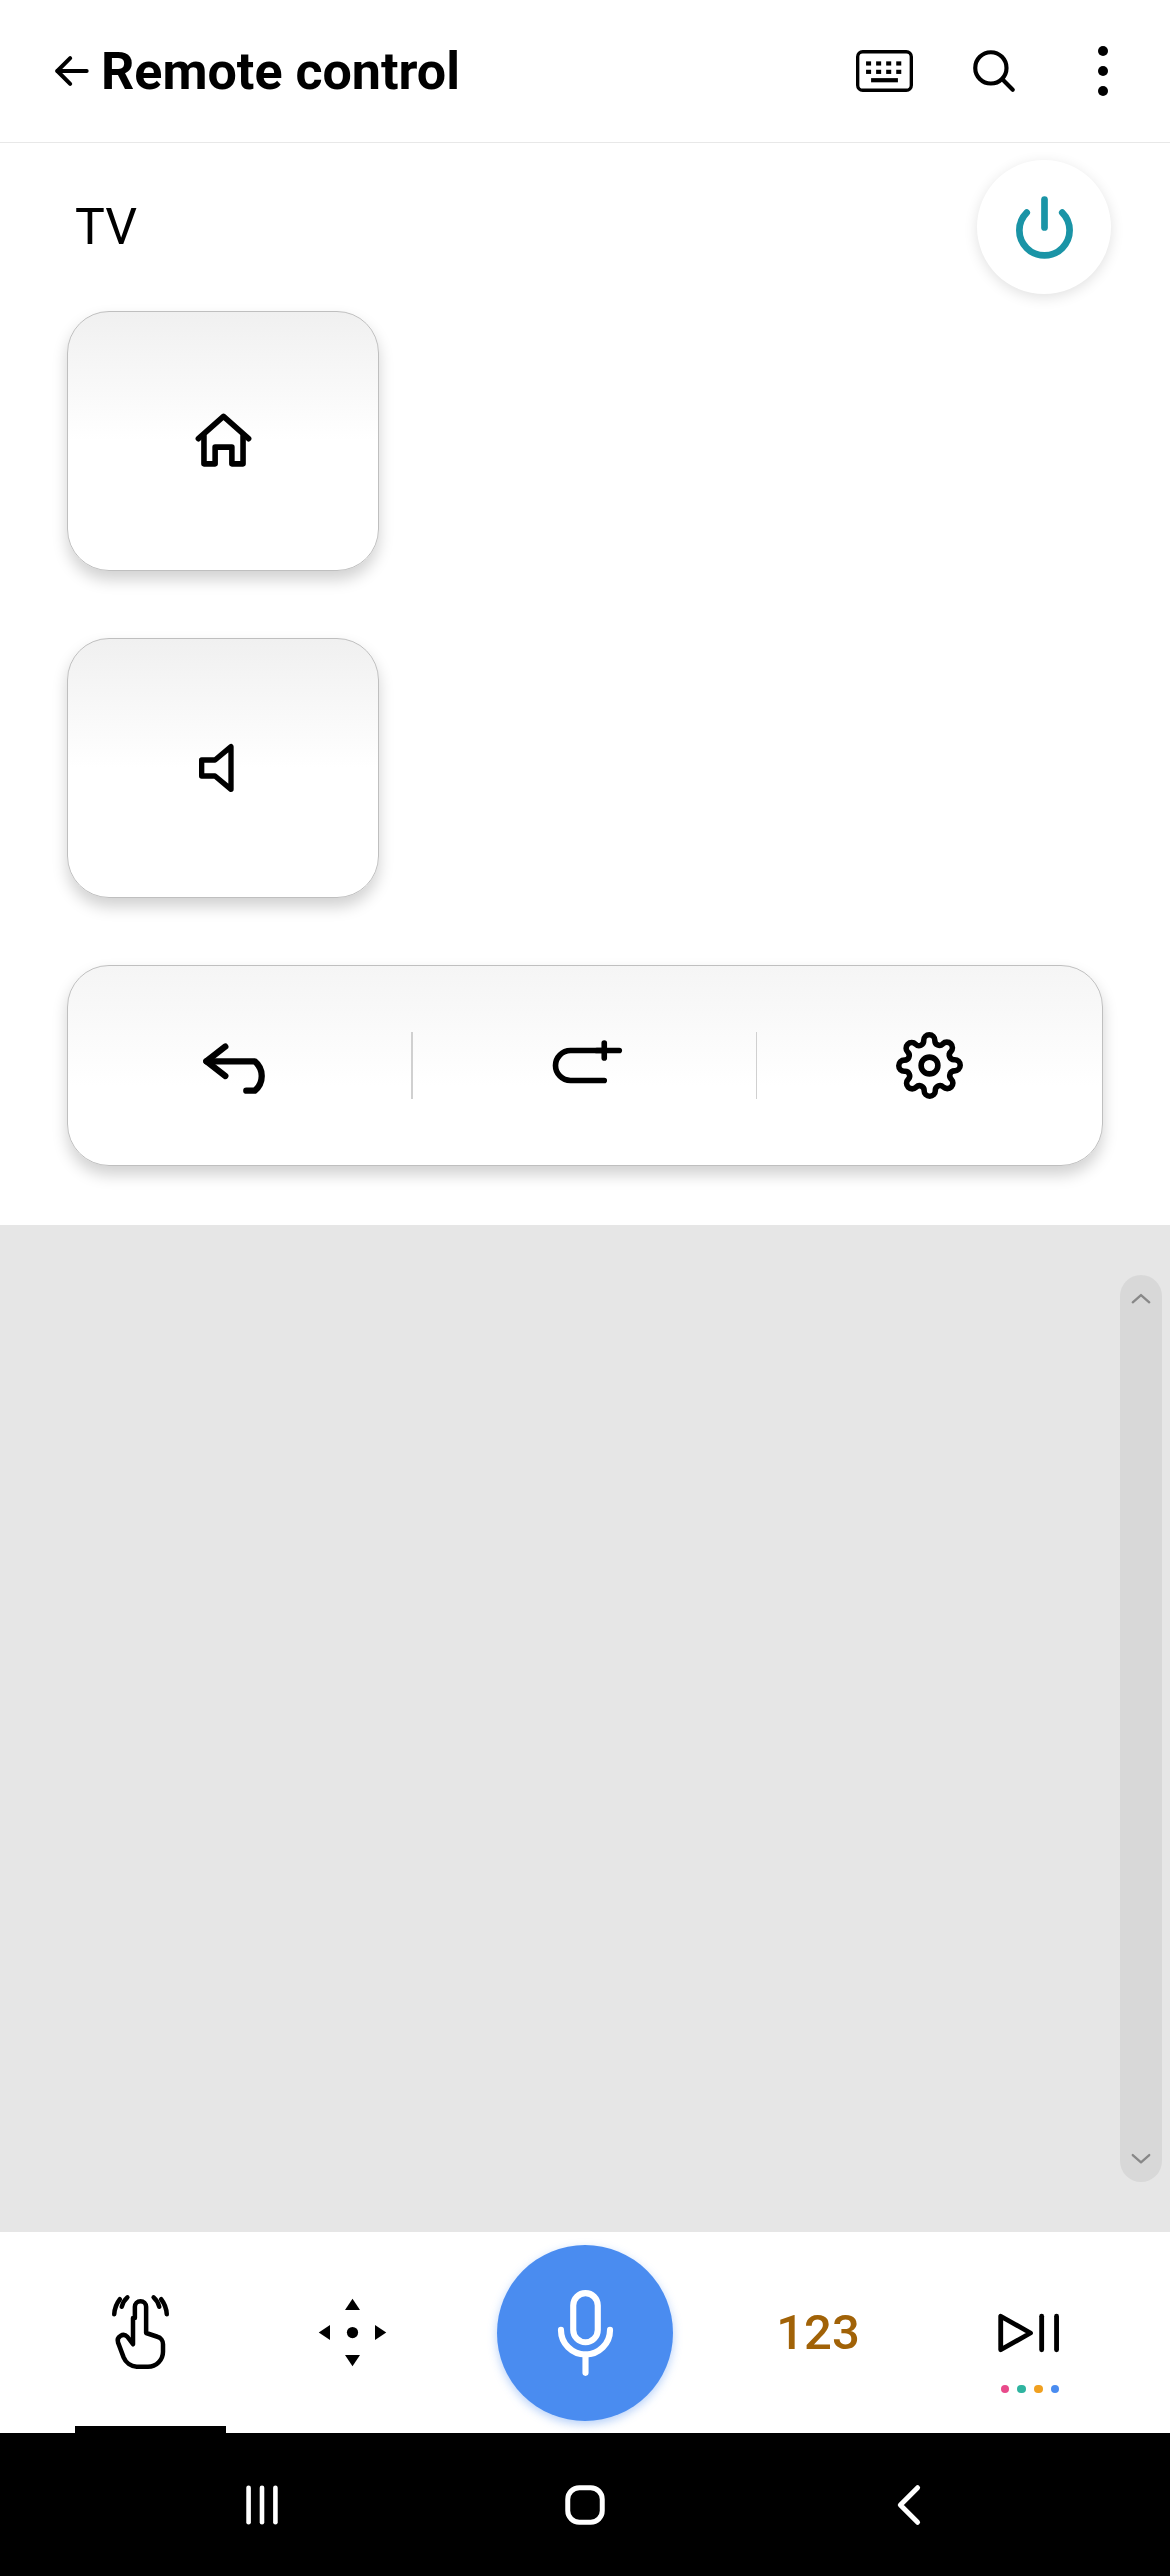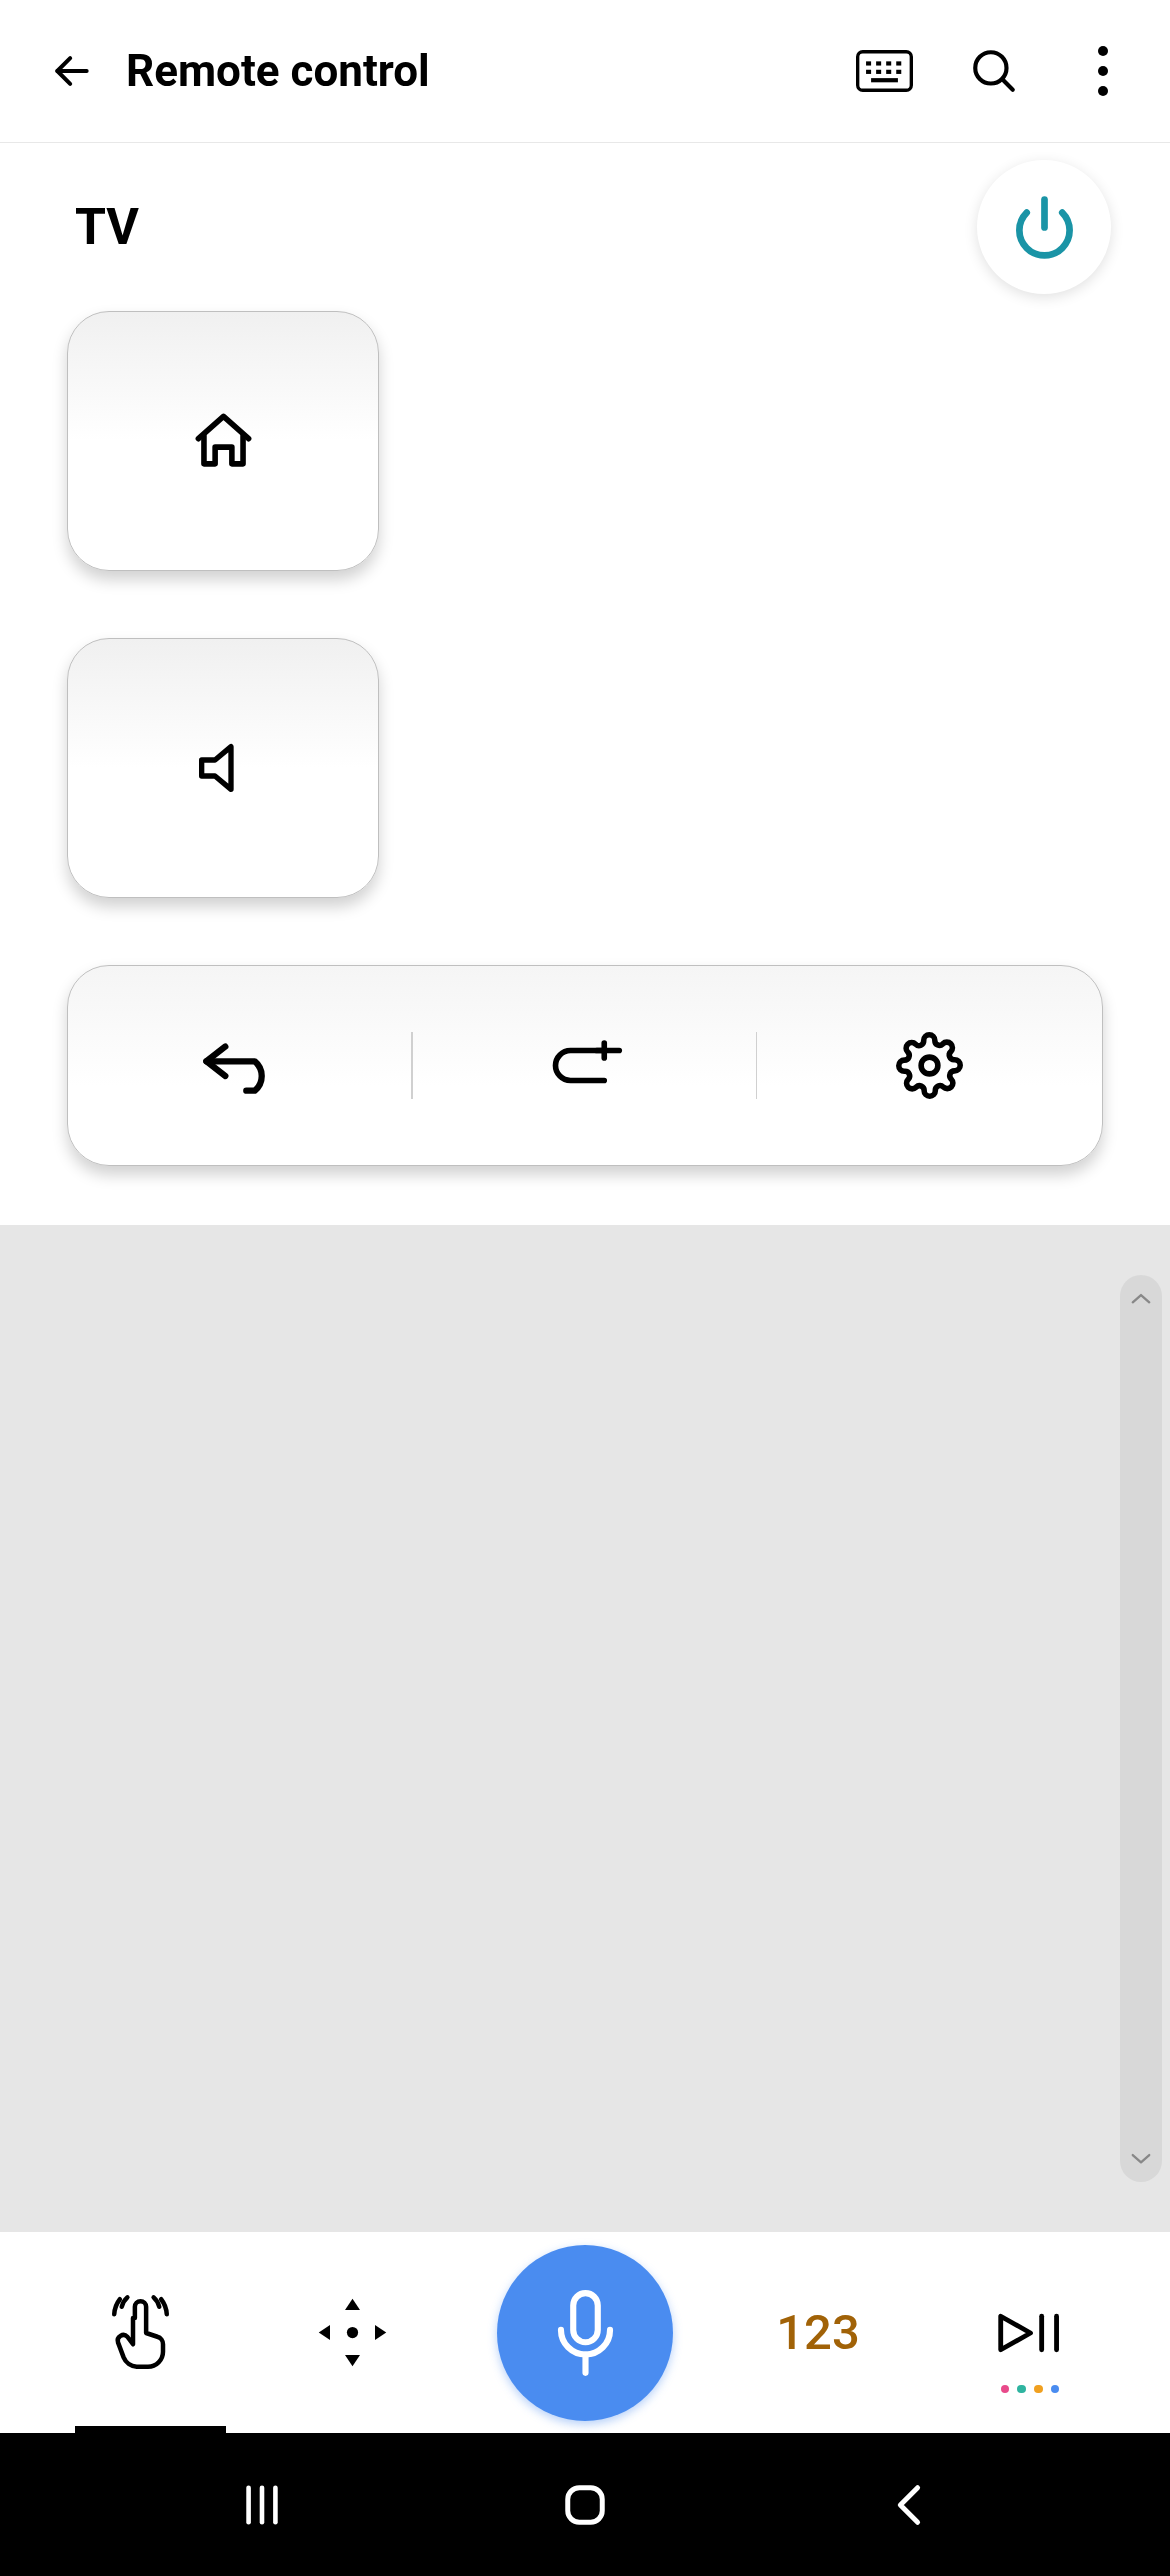--- a/index.html
+++ b/index.html
@@ -22,24 +22,23 @@
       border-bottom: 0.8px solid #e8e8e8;
     }
     .header-back {
       width: 59px;
       height: 59px;
       display: flex;
       align-items: center;
       justify-content: center;
     }
     .header-title {
-      font-size: 44px;
+      font-size: 52px;
       font-weight: 700;
       color: #000;
-      margin-left: 25px;
       flex: 1;
     }
     .header-actions {
       display: flex;
       align-items: center;
       gap: 42px;
     }
     .header-icon-btn {
       width: 67px;
       height: 67px;
@@ -51,21 +50,21 @@
     
     .device-row {
       height: 168px;
       display: flex;
       align-items: center;
       justify-content: space-between;
       padding: 0 59px 0 75px;
     }
     .device-name {
       font-size: 50px;
-      font-weight: 700;
+      font-weight: 400;
       color: #000;
     }
     .power-btn {
       width: 134px;
       height: 134px;
       border-radius: 50%;
       background: #ffffff;
       box-shadow: 0 3.4px 13.4px rgba(0,0,0,0.12);
       display: flex;
       align-items: center;

